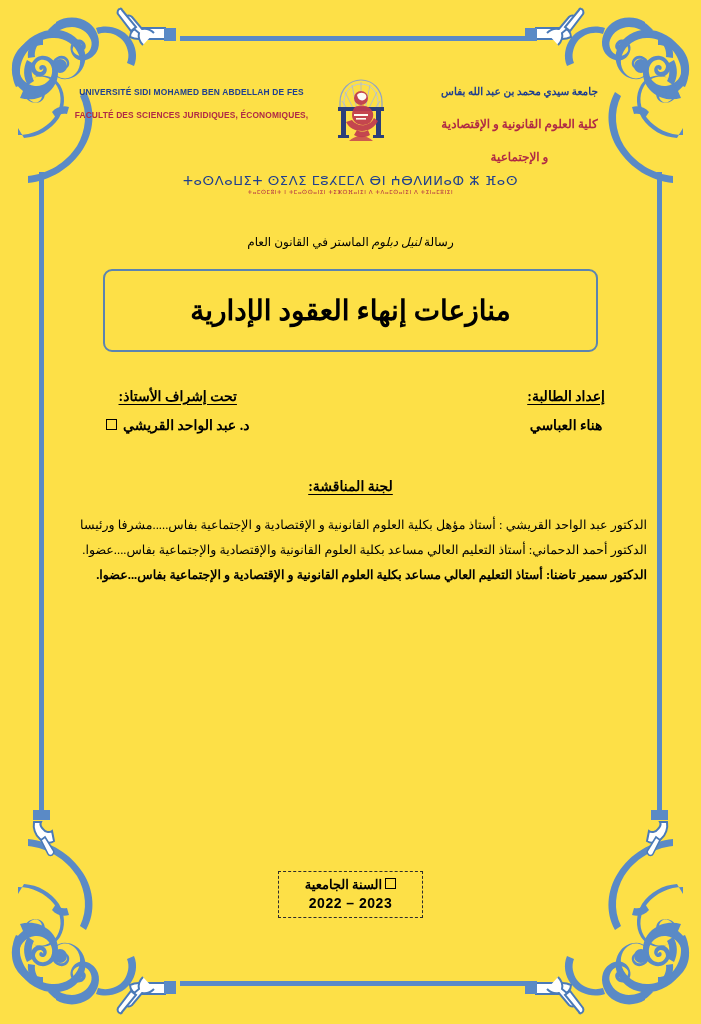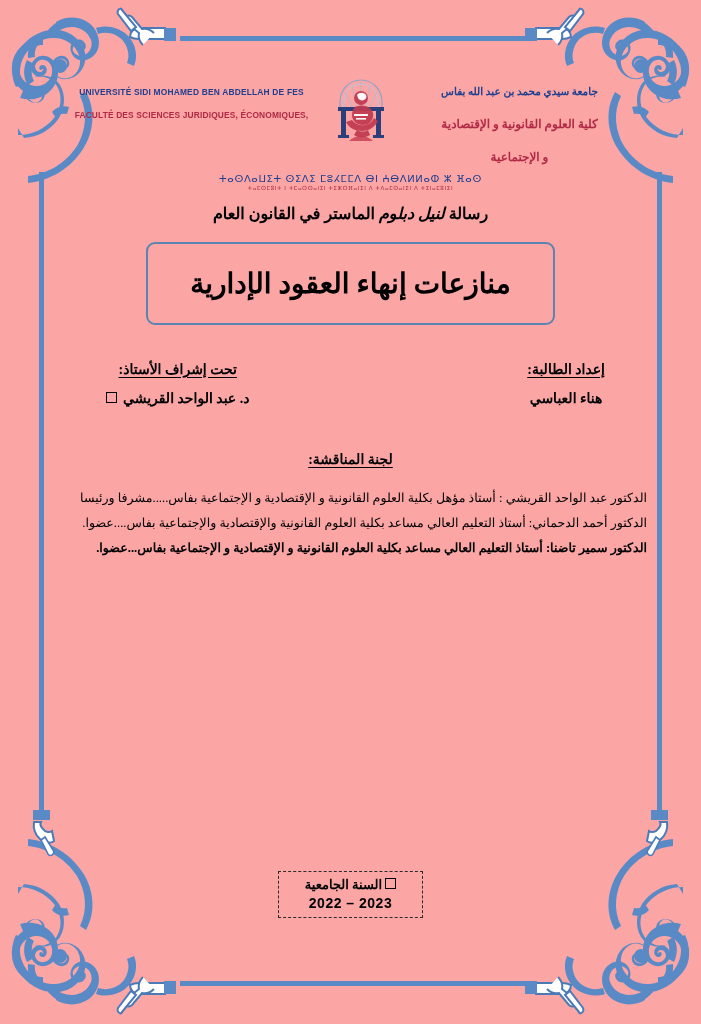--- a/index.html
+++ b/index.html
@@ -12,21 +12,21 @@
     height: 1024px;
     position: relative;
     overflow: hidden;
     font-family: "Liberation Serif", "DejaVu Serif", serif;
   }
 
   
   .page {
     position: absolute;
     inset: 0;
-    background: #fca5a5;
+    background: #fde047;
   }
 
   
   .ornament-layer {
     position: absolute;
     inset: 0;
     pointer-events: none;
   }
   .ornament-layer svg {
     position: absolute;
@@ -102,21 +102,21 @@
     color: #b02a45;
     line-height: 1.45;
     margin-top: 16px;
   }
   .tifinagh-wrap {
     margin-top: 5px;
     text-align: center;
   }
   .tifinagh {
     font-family: "DejaVu Sans", sans-serif;
-    font-size: 10px;
+    font-size: 13px;
     color: #1f3f8f;
     letter-spacing: .6px;
     line-height: 1.35;
     white-space: nowrap;
   }
   .tifinagh.red { color: #b02a45; font-size: 5.6px; }
 
   
   .ar {
     direction: rtl;
@@ -124,41 +124,41 @@
     font-family: "Liberation Serif", "DejaVu Serif", serif;
   }
 
   .master-line {
     margin-top: 56px;
     font-size: 16.5px;
     font-weight: bold;
     color: #000;
   }
   .thesis-line {
-    margin-top: 11px;
-    font-size: 16px;
-    font-weight: bold;
+    margin-top: 38px;
+    font-size: 12px;
+    font-weight: normal;
     color: #000;
   }
   .thesis-line .ital { font-style: italic; }
 
   .under-label {
     font-weight: bold;
     text-decoration: underline;
     text-underline-offset: 3px;
   }
   .bi-anwan {
     margin-top: 26px;
     font-size: 15px;
   }
 
   
   .title-box {
     margin: 19px auto 0;
-    width: 409px;
+    width: 495px;
     height: 83px;
     border: 2px solid #5b84b1;
     border-radius: 9px;
     display: flex;
     align-items: center;
     justify-content: center;
     box-sizing: border-box;
   }
   .title-text {
     direction: rtl;

